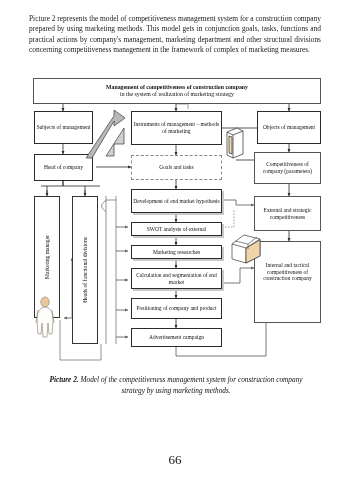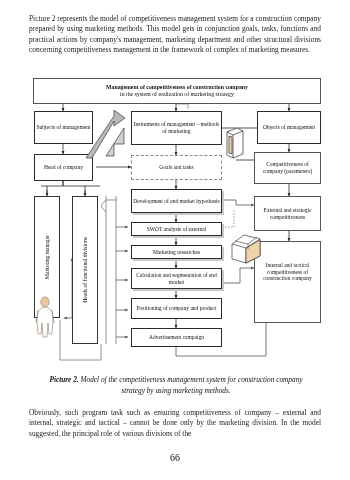--- a/index.html
+++ b/index.html
@@ -23,21 +23,21 @@
 
   .caption{
     position:absolute;left:40px;top:375px;width:272px;
     font-size:7.3px;line-height:10.5px;text-align:center;
     font-style:italic;color:#111;
   }
   .caption b{font-style:italic;font-weight:bold;text-align:center;}
 
   .pagenum{
     position:absolute;left:0;top:452px;width:350px;
-    text-align:center;font-size:10px;color:#111;
+    text-align:center;font-size:13px;color:#111;
   }
 
   
   #diagram{position:absolute;left:0;top:0;width:350px;height:480px;}
   #diagram svg{position:absolute;left:0;top:0;}
 
   .nodebox{
     position:absolute;box-sizing:border-box;
     border:0.8px solid #2a2a2a;background:#ffffff;
     display:flex;align-items:center;justify-content:center;
@@ -255,17 +255,16 @@
       </g>
     </svg>
 
   </div>
 
   <div class="caption">
     <b>Picture 2.</b>
     <span>Model of the competitiveness management system for construction company strategy by using marketing methods.</span>
   </div>
 
-  <div class="para" id="para-bottom">Obviously, such program task such as ensuring competitiveness of company – external and internal, strategic and tactical – cannot be done only by the marketing division. In the model suggested, the principal role of various divisions of the</div>
 
   <div class="pagenum">66</div>
 
 </div>
 
 </body></html>

